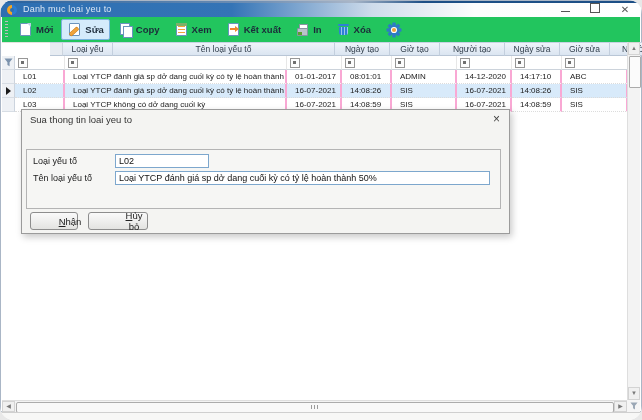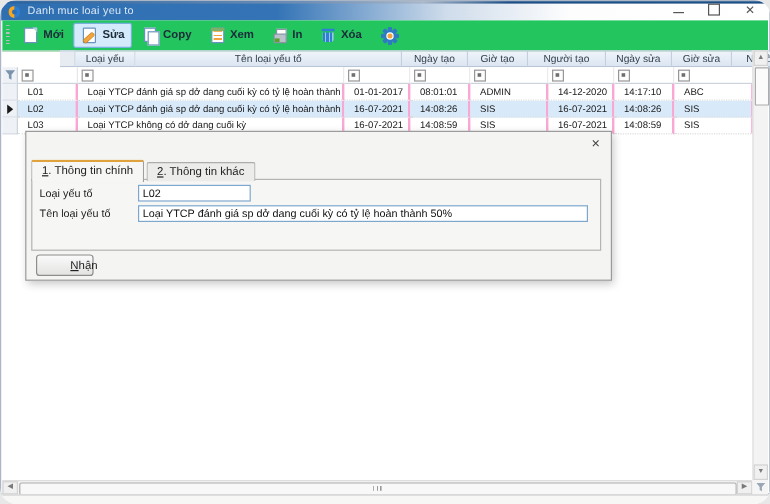--- a/index.html
+++ b/index.html
@@ -151,20 +151,27 @@
 
       <div class="tbtn">
         <span class="ic">
             <span class="doc"></span>
             <span class="viewhdr"></span>
             <span class="viewlines"></span>
           </span>
         <span>Xem</span>
       </div>
 
+      <div class="tbtn">
+        <span class="ic">
+            <span class="doc"></span>
+            <span class="arrow-orange"></span>
+          </span>
+        <span>Kết xuất</span>
+      </div>
 
       <div class="tbtn">
         <span class="ic">
             <span class="printer-paper"></span>
             <span class="printer-body"></span>
             <span class="printer-green"></span>
           </span>
         <span>In</span>
       </div>
 
@@ -285,39 +292,39 @@
       <div class="hs-arrow" style="right:0;">▶</div>
     </div>
 
     <div id="sb-corner">
       <svg class="funnel-sm" width="8" height="8" viewBox="0 0 10 10">
         <path d="M0.5 0.5 h9 L6.2 4.8 v4.5 l-2.4 -1.4 V4.8 Z" fill="#9aa7b5"></path>
       </svg>
     </div>
 
     <div id="dialog">
+      <span id="dlg-title">Sua thong tin loai yeu to</span>
       <span id="dlg-close">×</span>
 
-      <div class="tabs">
-        <div class="tab on"><span class="accel">1</span><span>. Thông tin chính</span></div>
-        <div class="tab off"><span class="accel">2</span><span>. Thông tin khác</span></div>
-      </div>
 
       <div id="panel">
         <div class="frow" style="top:4px;right:10px;">
           <span class="flabel">Loại yếu tố</span>
           <input class="finput" style="width: 94px;" value="L02">
         </div>
         <div class="frow" style="top:21px;right:10px;">
           <span class="flabel">Tên loại yếu tố</span>
           <input class="finput" style="flex: 1 1 0%;" value="Loại YTCP đánh giá sp dở dang cuối kỳ có tỷ lệ hoàn thành 50%">
         </div>
       </div>
 
       <div class="dlg-btn" style="left:8px;width:48px;">
         <span><span class="accel">N</span><span>hận</span></span>
       </div>
+      <div class="dlg-btn" style="left:66px;width:60px;">
+        <span><span class="accel">H</span><span>ủy bỏ</span></span>
+      </div>
     </div>
 
   </div>
 
   <div id="below"></div>
 </div>
 
 </body></html>

